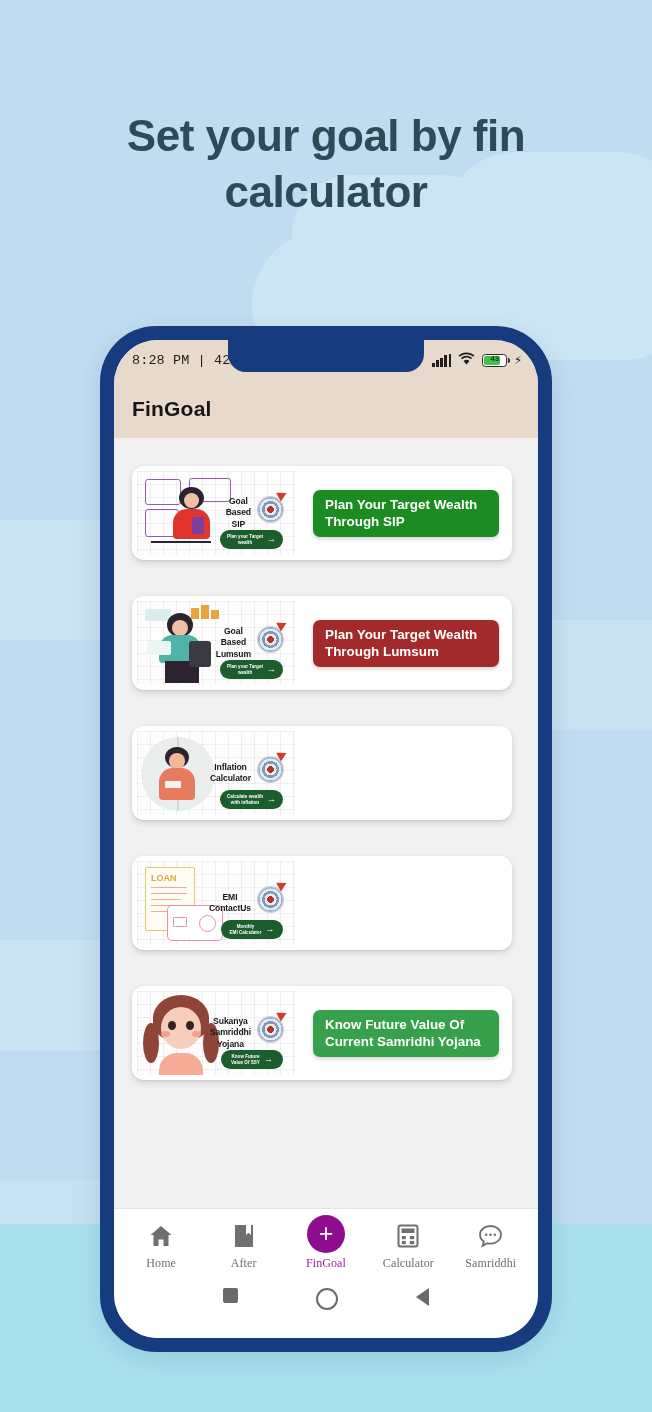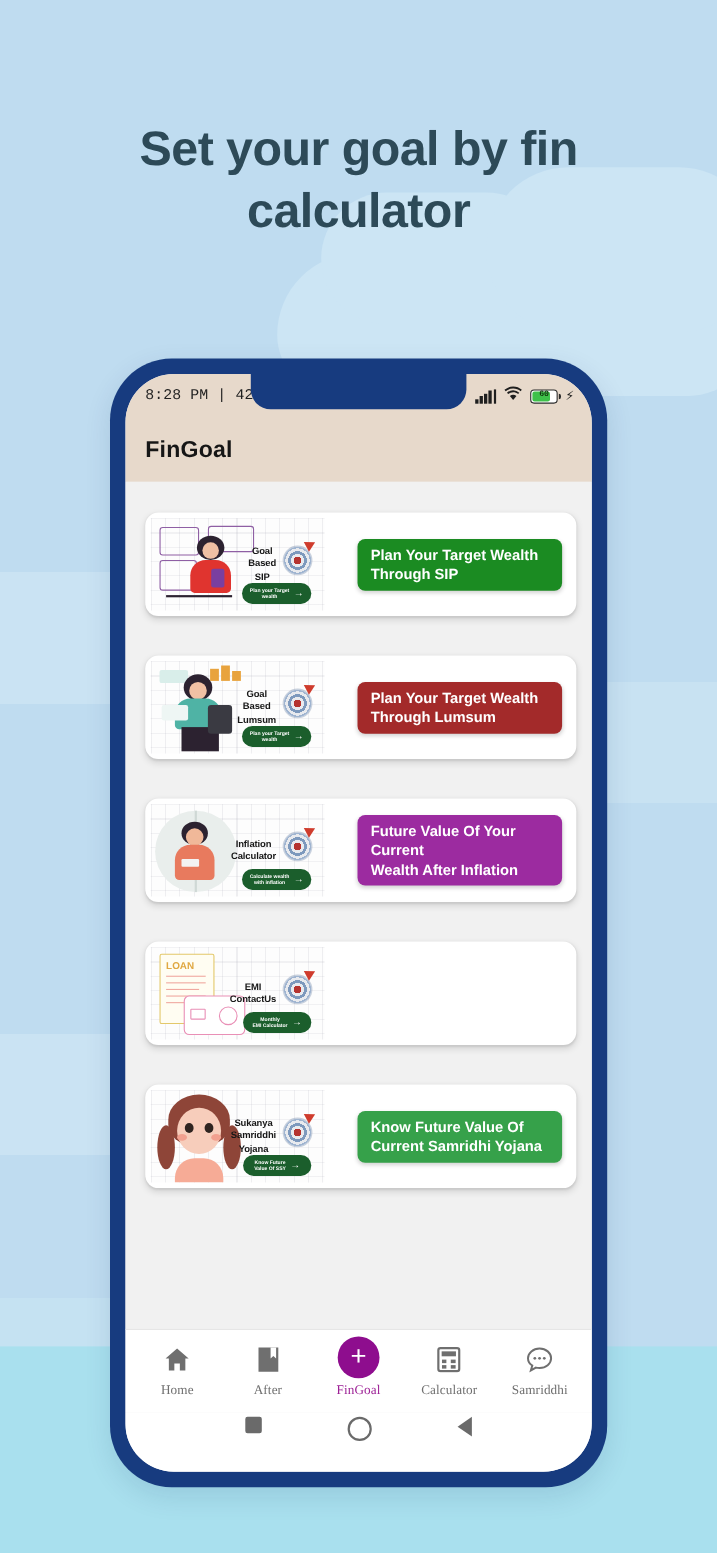--- a/index.html
+++ b/index.html
@@ -209,21 +209,21 @@
   .appbar .title {
     font-size: 21px;
     font-weight: bold;
     color: #161616;
     letter-spacing: .2px;
   }
 
   
   .content {
     background: #f1f1f1;
-    padding: 28px 14px 8px 18px;
+    padding: 28px 26px 8px 18px;
     box-sizing: border-box;
     height: 770px;
     overflow: hidden;
   }
   .card {
     background: #ffffff;
     border-radius: 12px;
     height: 94px;
     margin-bottom: 36px;
     display: flex;
@@ -437,21 +437,21 @@
         </span>
         <span>
           <svg width="17" height="13" viewBox="0 0 17 13">
             <path d="M8.5 2.2c2.6 0 5 .95 6.8 2.5l1.1-1.3C14.3 1.5 11.5.4 8.5.4S2.7 1.5.6 3.4l1.1 1.3C3.5 3.15 5.9 2.2 8.5 2.2z" fill="#1f1f1f"></path>
             <path d="M8.5 5.6c1.7 0 3.3.6 4.5 1.65l1.1-1.3A8.9 8.9 0 0 0 8.5 3.8a8.9 8.9 0 0 0-5.6 2.15l1.1 1.3A6.9 6.9 0 0 1 8.5 5.6z" fill="#1f1f1f"></path>
             <path d="M8.5 12.6l3-3.5a4.6 4.6 0 0 0-6 0l3 3.5z" fill="#1f1f1f"></path>
           </svg>
         </span>
         <span class="battery">
           <span class="fill"></span>
-          <span class="lvl">60</span>
+          <span class="lvl">43</span>
         </span>
         <span class="bolt">⚡</span>
       </div>
     </div>
 
     <div class="appbar">
       <span class="title">FinGoal</span>
     </div>
 
     <div class="content">
@@ -516,22 +516,20 @@
           <div class="fig" style="left:28px;top:50px;width:16px;height:7px;background:#f3f3f3;border-radius:1px;"></div>
           <div class="label">Inflation
 Calculator</div>
           <div class="target"></div>
           <div class="pill">
             <span>Calculate wealth
 with inflation</span>
             <span class="arw">→</span>
           </div>
         </div>
-        <div class="cta" style="background:#9c2ba0;">Future Value Of Your Current
-Wealth After Inflation</div>
       </div>
 
       <div class="card">
         <div class="illu">
           <div class="fig" style="left:8px;top:6px;width:48px;height:62px;background:#fffdf2;border:1.5px solid #e3c86a;border-radius:2px;"></div>
           <div style="position:absolute;left:14px;top:12px;font-size:9px;font-weight:bold;color:#e0a842;font-family:'Liberation Sans',sans-serif;">LOAN</div>
           <div class="fig" style="left:14px;top:26px;width:36px;height:1.4px;background:#f0a9a0;"></div>
           <div class="fig" style="left:14px;top:32px;width:36px;height:1.4px;background:#f0a9a0;"></div>
           <div class="fig" style="left:14px;top:38px;width:30px;height:1.4px;background:#f0a9a0;"></div>
           <div class="fig" style="left:14px;top:44px;width:36px;height:1.4px;background:#f0a9a0;"></div>

